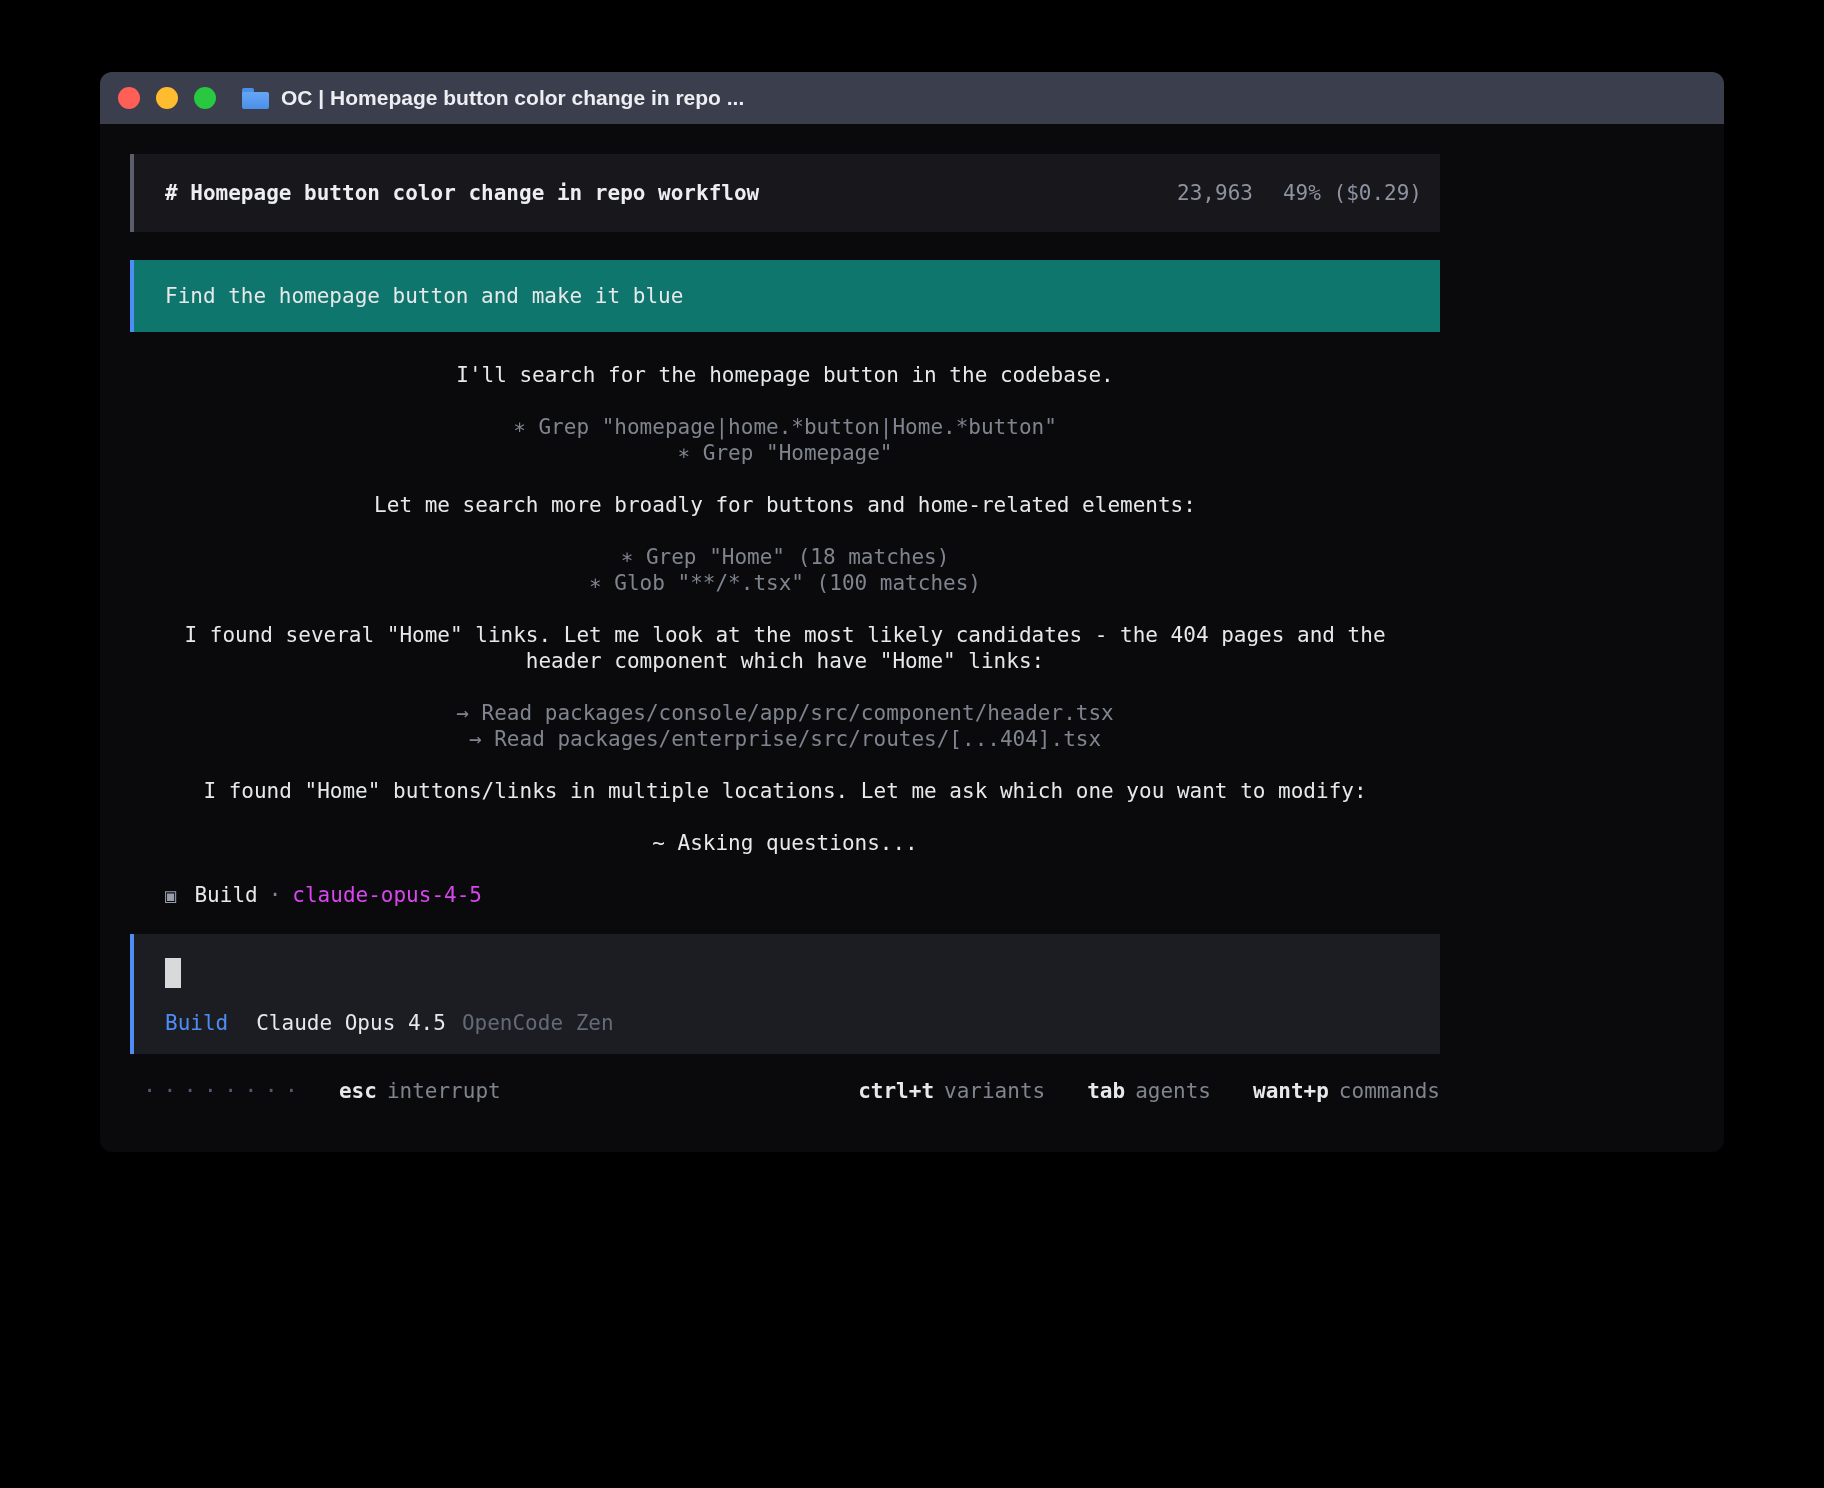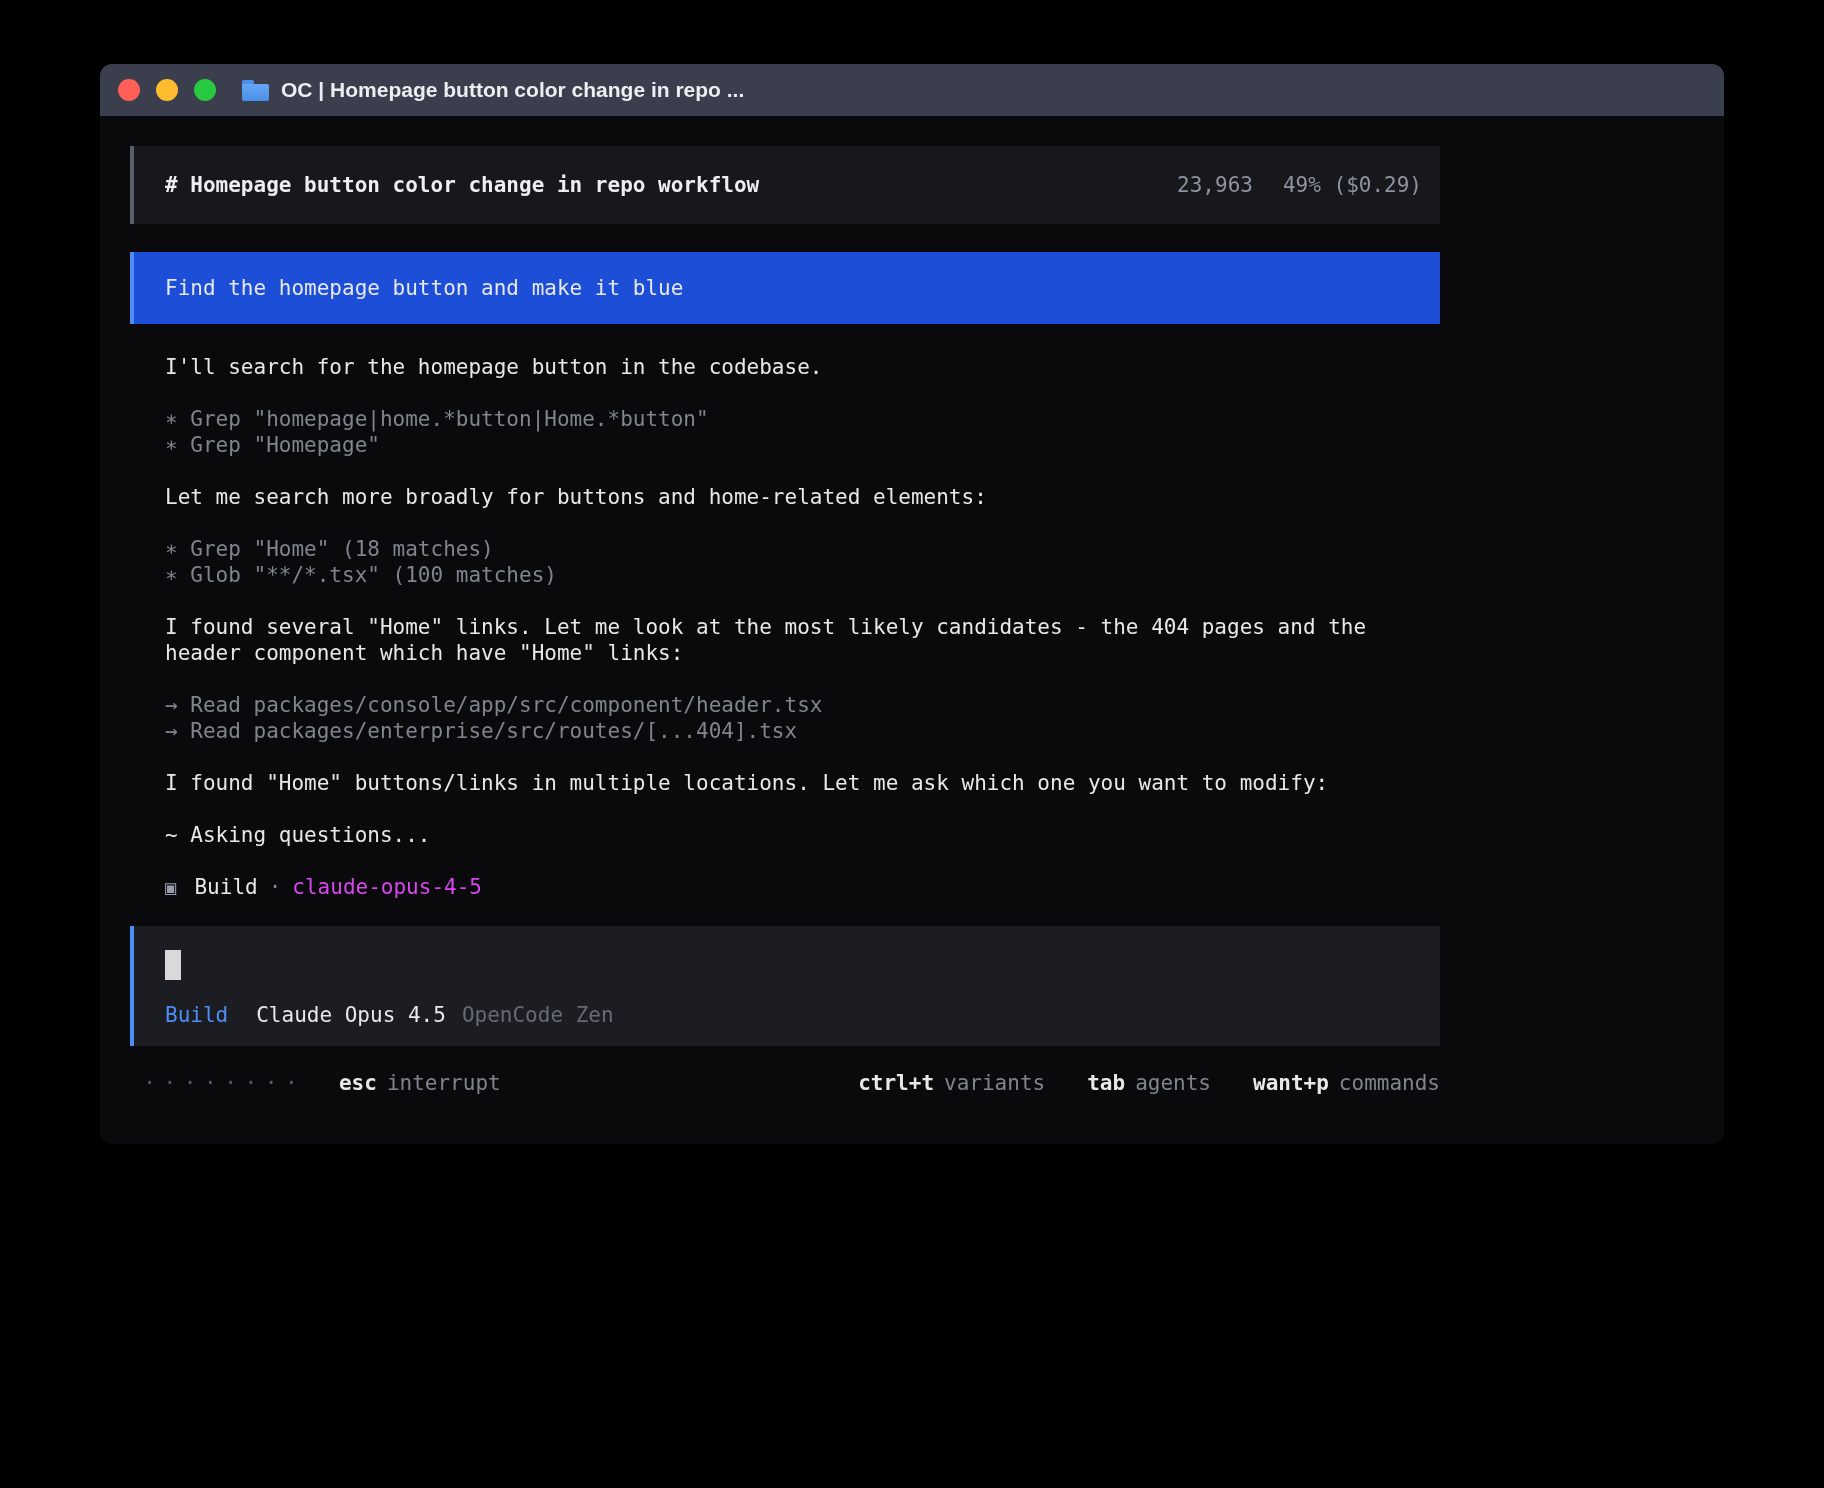--- a/index.html
+++ b/index.html
@@ -1,25 +1,26 @@
 <!DOCTYPE html>
 <html><head>
 <meta charset="utf-8">
 <style>
   * { margin: 0; padding: 0; box-sizing: border-box; }
   html, body { width: 1824px; height: 1488px; background: #000; overflow: hidden; }
   body { position: relative; font-family: "DejaVu Sans Mono", monospace; }
 
   .window {
-    position: absolute; left: 100px; top: 64px;
+    position: absolute; left: 100px; top: 72px;
     width: 1624px; height: 1080px;
     background: #0a0a0d;
     border-radius: 12px;
     box-shadow: 0 30px 70px rgba(0,0,0,0.7);
     overflow: hidden;
+    text-align: center;
   }
 
   
   .titlebar {
     height: 52px; background: #3b3e4c;
     display: flex; align-items: center;
     padding: 0 18px;
   }
   .traffic { display: flex; align-items: center; gap: 16px; }
   .tl { width: 22px; height: 22px; border-radius: 50%; display: inline-block; }
@@ -57,21 +58,21 @@
     border-left: 4px solid #5b5f6b;
     display: flex; align-items: center; justify-content: space-between;
     padding: 0 18px 0 31px;
     margin-bottom: 28px;
   }
   .session-title { font-weight: bold; color: #eceef0; white-space: nowrap; }
   .session-stats { color: #8d93a0; white-space: nowrap; }
   .session-stats .tokens { margin-right: 30px; }
 
   .user-block {
-    min-height: 72px; background: #1d4ed8;
+    min-height: 72px; background: #0f766e;
     border-left: 4px solid #4e8df5;
     display: flex; align-items: center;
     padding: 0 24px 0 31px;
     margin-bottom: 30px;
   }
 
   #conversation .block { margin-bottom: 26px; padding-left: 35px; padding-right: 35px; }
   #conversation .block.text .line { color: #e7e8ea; }
   #conversation .block.tool .line { color: #7f848e; }
   #conversation .block.status .line { color: #e7e8ea; }

